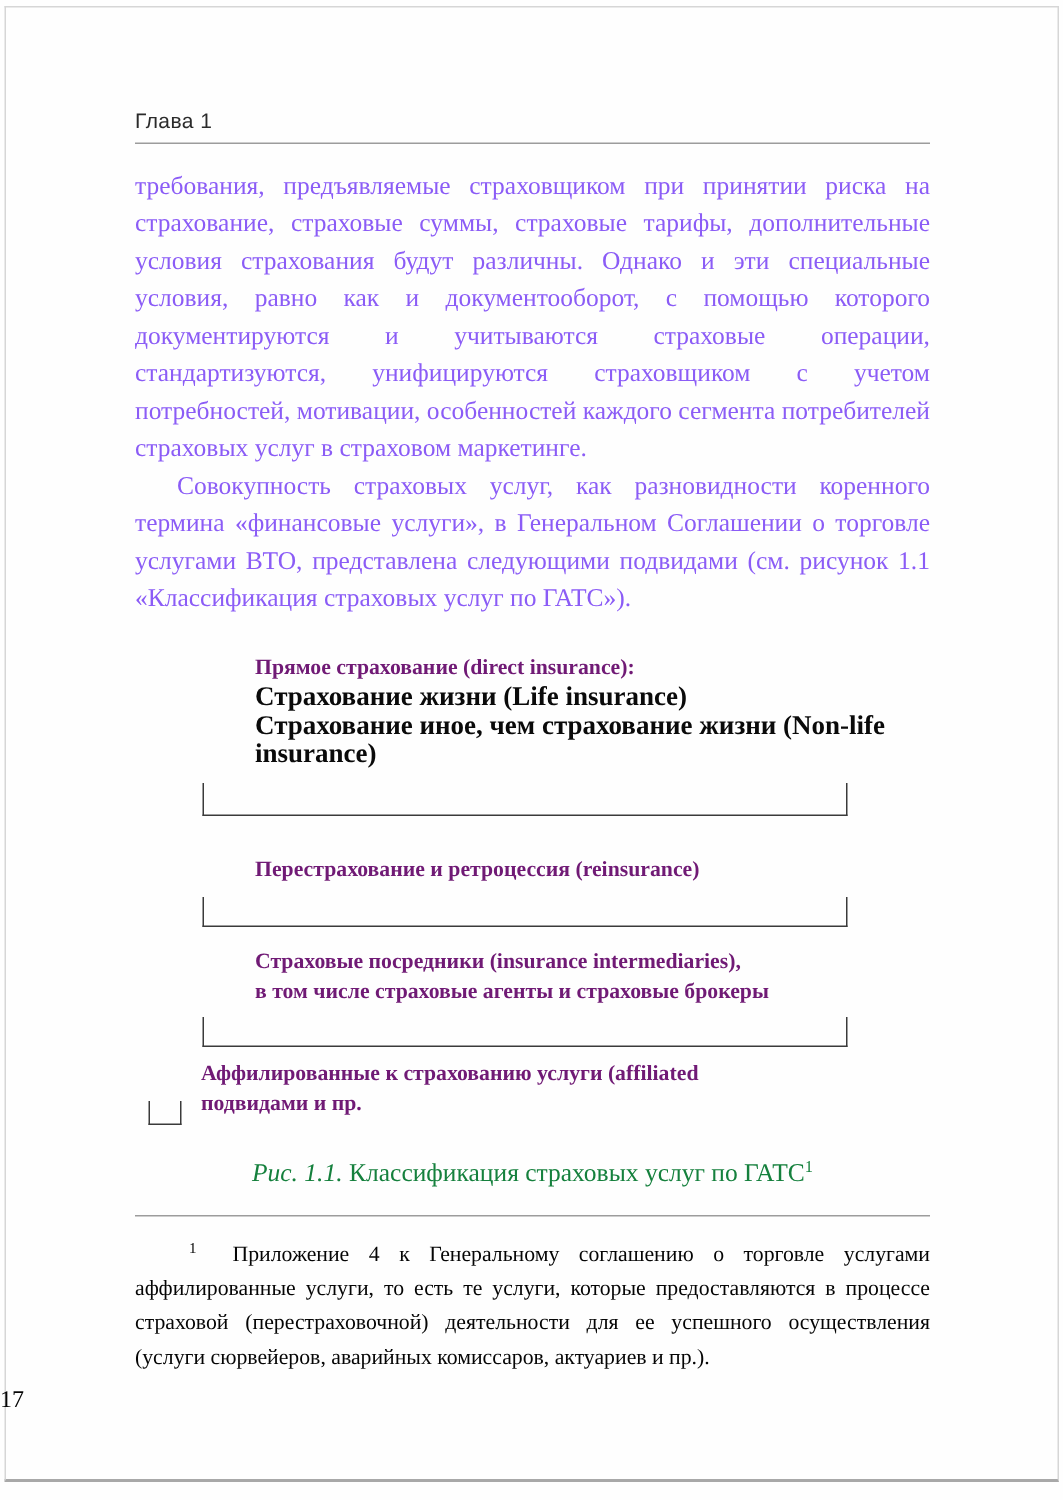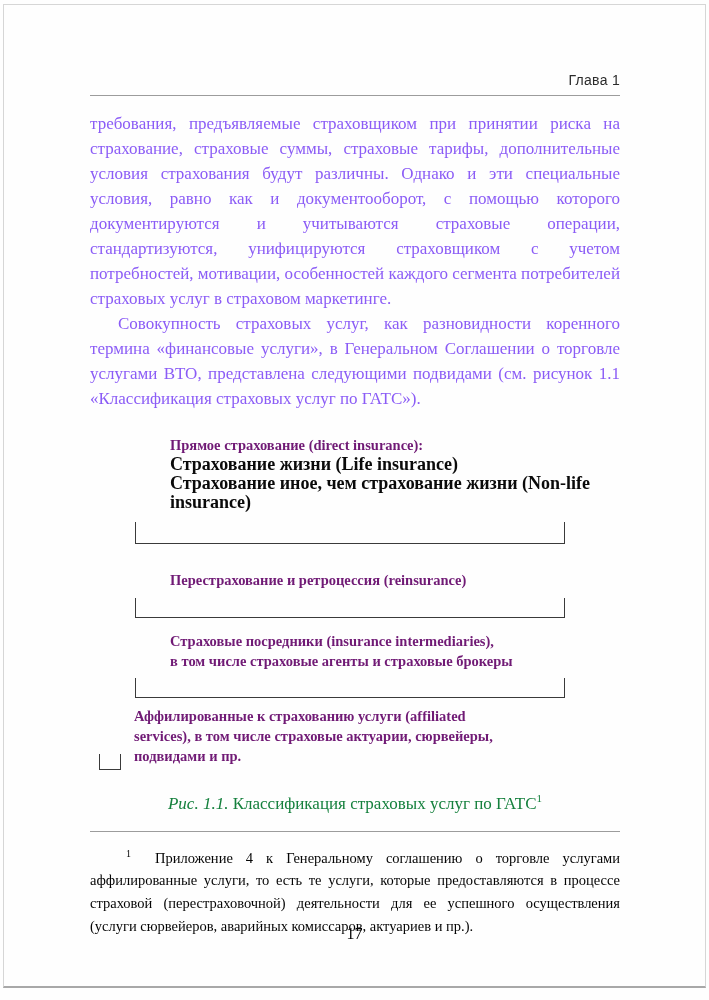--- a/index.html
+++ b/index.html
@@ -19,21 +19,21 @@
     border: 1px solid #d6d6d6;
     border-bottom: 2px solid #a8a8a8;
     pointer-events: none;
   }
   .content {
     position: relative;
     margin: 0 89px 0 90px; 
   }
   .running-head {
     margin-top: 72px;
-    text-align: right;
+    text-align: left;
     font-family: "Liberation Sans", sans-serif;
     font-size: 14px;
     color: #2b2b2b;
     letter-spacing: 0.3px;
   }
   .header-rule {
     margin-top: 7px;
     border-top: 1px solid #9c9c9c;
   }
   .body-par {
@@ -105,21 +105,21 @@
     color: #050505;
   }
   .footnote sup.fn-marker {
     font-size: 10px;
     margin-right: 24px;
   }
   .page-number {
     position: absolute;
     left: 0; right: 0;
     top: 925px;
-    text-align: center;
+    text-align: left;
     font-size: 16px;
     color: #050505;
   }
 </style>
 </head>
 <body>
 
 <div class="page">
   <div class="frame"></div>
   <div class="content">
@@ -147,21 +147,20 @@
       <div class="bracket b2"></div>
 
       <div class="fig-text gap-b">
         <div class="fig-title">Страховые посредники (insurance intermediaries),</div>
         <div class="fig-title">в том числе страховые агенты и страховые брокеры</div>
       </div>
       <div class="bracket b3"></div>
 
       <div class="fig-text gap-c last-item">
         <div class="fig-title">Аффилированные к страхованию услуги (affiliated</div>
-        <div class="fig-title">services), в том числе страховые актуарии, сюрвейеры,</div>
         <div class="fig-title">подвидами и пр.</div>
         <div class="bracket-small"></div>
       </div>
 
     </div>
 
     <div class="caption"><span class="cap-label">Рис. 1.1.</span> <span class="cap-text">Классификация страховых услуг по ГАТС</span><sup>1</sup></div>
 
     <div class="footnote-rule"></div>
     <p class="footnote"><sup class="fn-marker">1</sup><span>Приложение 4 к Генеральному соглашению о торговле услугами аффилированные услуги, то есть те услуги, которые предоставляются в процессе страховой (перестраховочной) деятельности для ее успешного осуществления (услуги сюрвейеров, аварийных комиссаров, актуариев и пр.).</span></p>

